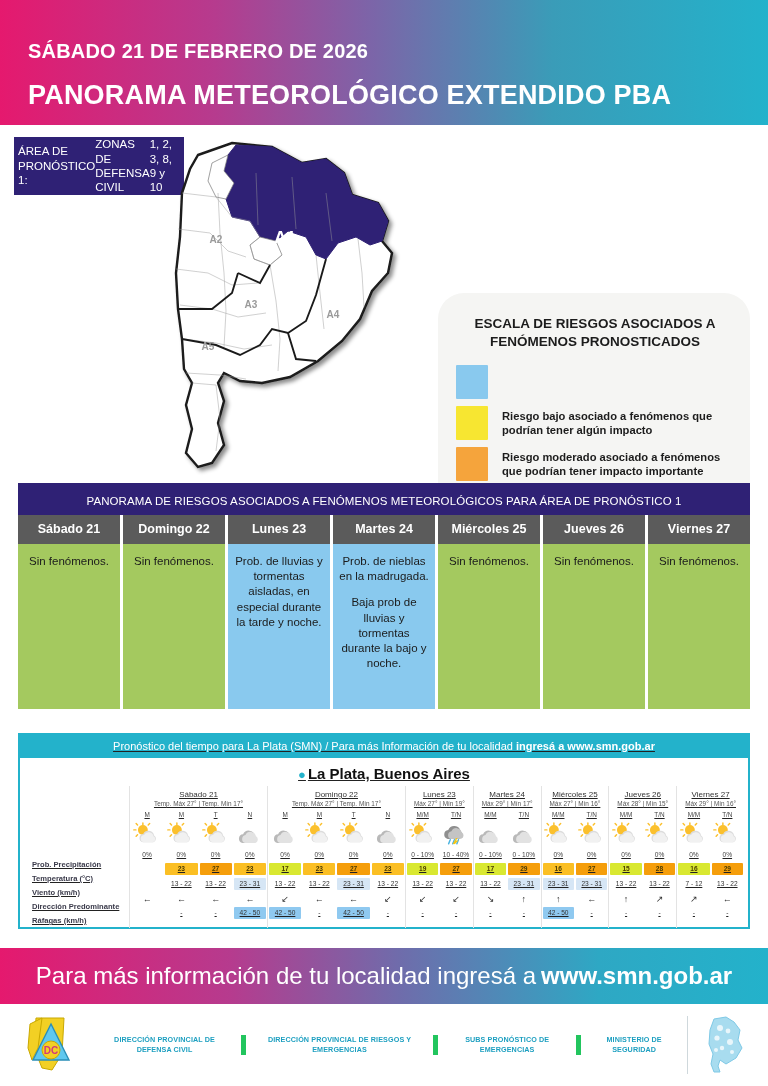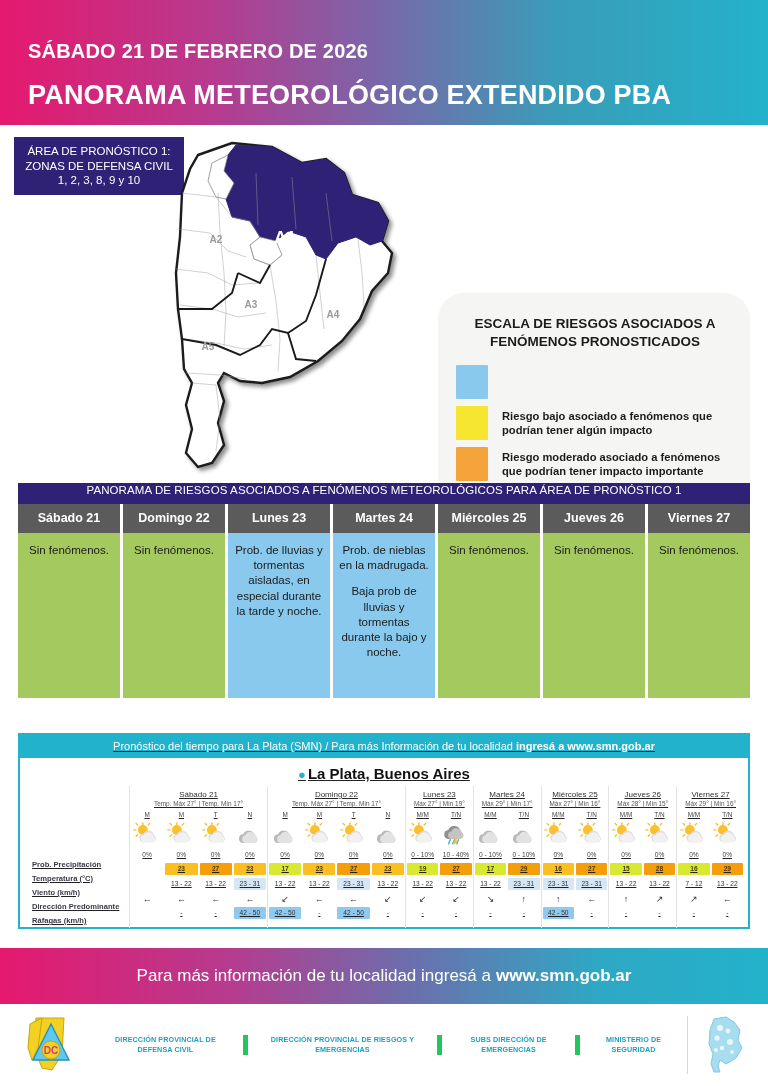--- a/index.html
+++ b/index.html
@@ -22,21 +22,21 @@
   #header .maintitle {
     position:absolute; left:28px; top:80px;
     font-size:27px; font-weight:bold; color:#fff; letter-spacing:.2px;
   }
 
   
   #maparea { position:absolute; left:0; top:125px; width:768px; height:355px; background:#fff; }
   #areabox {
     position:absolute; left:14px; top:12px; width:170px; height:58px;
     background:#2f2175; color:#fff; text-align:left;
-    display:flex; flex-direction:column; justify-content:center; align-items:center;
+    display:flex; flex-direction:row; justify-content:center; align-items:center;
     line-height:1.25; font-size:11.5px; padding:2px 4px;
   }
   #mapwrap { position:absolute; left:120px; top:8px; width:300px; height:345px; }
   #mapwrap svg { width:100%; height:100%; display:block; }
 
   
   #legend {
     position:absolute; right:18px; top:168px; width:312px; height:272px;
     background:#f5f5f3; border-radius:26px; padding:22px 16px 16px 18px;
   }
@@ -45,21 +45,21 @@
     line-height:1.35; margin:0 6px 14px 6px;
   }
   .lrow { display:flex; align-items:center; margin-bottom:7px; }
   .lswatch { width:32px; height:34px; flex:0 0 32px; margin-right:14px; border-radius:1px; }
   .ltext { font-size:11.2px; font-weight:bold; color:#1c1c1c; line-height:1.3; }
 
   
   #risk { position:absolute; left:18px; top:483px; width:732px; }
   #riskTitle {
     background:#2f2175; color:#fff; text-align:center;
-    font-size:11.5px; letter-spacing:.1px; padding:1px 0 8px 0; font-weight:500;
+    font-size:11.5px; letter-spacing:.1px; padding:12px 0 8px 0; font-weight:500;
   }
   #riskHead { display:flex; }
   #riskHead .hc {
     flex:1 1 0; background:#5b5b5b; color:#fff; text-align:center;
     font-size:12.5px; font-weight:bold; padding:7px 2px 8px 2px;
     border-right:3px solid #fff;
   }
   #riskHead .hc:last-child { border-right:none; }
   #riskBody { display:flex; height:165px; }
   #riskBody .bc {
@@ -104,21 +104,21 @@
   .srow.pp { color:#444; }
   .srow.tmp { font-weight:bold; color:#4a3b00; }
   .chip { display:block; margin:1px 1px; height:12px; line-height:12px; border-radius:1px; }
   .arrow { display:inline-block; font-size:9px; line-height:14px; color:#333; }
 
   
   #banner {
     position:absolute; left:0; top:948px; width:768px; height:56px;
     background:linear-gradient(90deg,#e5196e 0%,#b63b8e 30%,#6f6cab 52%,#2ea8c4 78%,#23b2cb 100%);
     display:flex; align-items:center; justify-content:center;
-    color:#fff; font-size:17px;
+    color:#fff; font-size:24px;
   }
   #banner b { font-weight:bold; margin-left:5px; }
 
   
   #footer {
     position:absolute; left:0; top:1004px; width:768px; height:82px;
     background:#fff; display:flex; align-items:center; padding:0 22px;
   }
   #dcLogo { width:58px; height:62px; flex:0 0 58px; }
   .forg {
@@ -799,21 +799,21 @@
   <svg id="dcLogo" viewBox="0 0 58 62">
     <path d="M14,4 L42,4 L40,40 L30,56 L20,54 L12,34 Z" fill="#f2d024" stroke="#c9a800" stroke-width="1"></path>
     <path d="M8,10 L20,4 L16,34 L10,46 L6,34 Z" fill="#f2d024" stroke="#c9a800" stroke-width="1"></path>
     <polygon points="29,10 47,46 11,46" fill="#5fc8ef" stroke="#2a8fb8" stroke-width="1.4"></polygon>
     <circle cx="29" cy="36" r="9" fill="#f2d024" stroke="#c9a800" stroke-width="1"></circle>
     <text x="29" y="40" font-family="Liberation Sans, sans-serif" font-size="10" font-weight="bold" fill="#d23a7a" text-anchor="middle">DC</text>
   </svg>
   <div id="orgs" style="display:flex;align-items:center;">
       <div class="forg first">DIRECCIÓN PROVINCIAL DE DEFENSA CIVIL</div>
       <div class="forg">DIRECCIÓN PROVINCIAL DE RIESGOS Y EMERGENCIAS</div>
-      <div class="forg">SUBS DIRECCIÓN DE EMERGENCIAS</div>
+      <div class="forg">SUBS PRONÓSTICO DE EMERGENCIAS</div>
       <div class="forg">MINISTERIO DE SEGURIDAD</div>
     </div>
   <div id="gobWrap">
     <svg id="gobMap" viewBox="0 0 44 58">
       <path d="M12,3 L24,1 L32,6 L38,14 L36,24 L40,32 L34,42 L24,48 L18,44
                L16,50 L18,56 L12,56 L9,48 L11,38 L7,28 L8,14 Z" fill="#a8dcef" stroke="#7fc9e6" stroke-width="1"></path>
       <g fill="#ffffff" opacity="0.75">
         <circle cx="18" cy="12" r="3"></circle>
           <circle cx="26" cy="15" r="2.4"></circle>
         <circle cx="15" cy="22" r="2.6"></circle>

